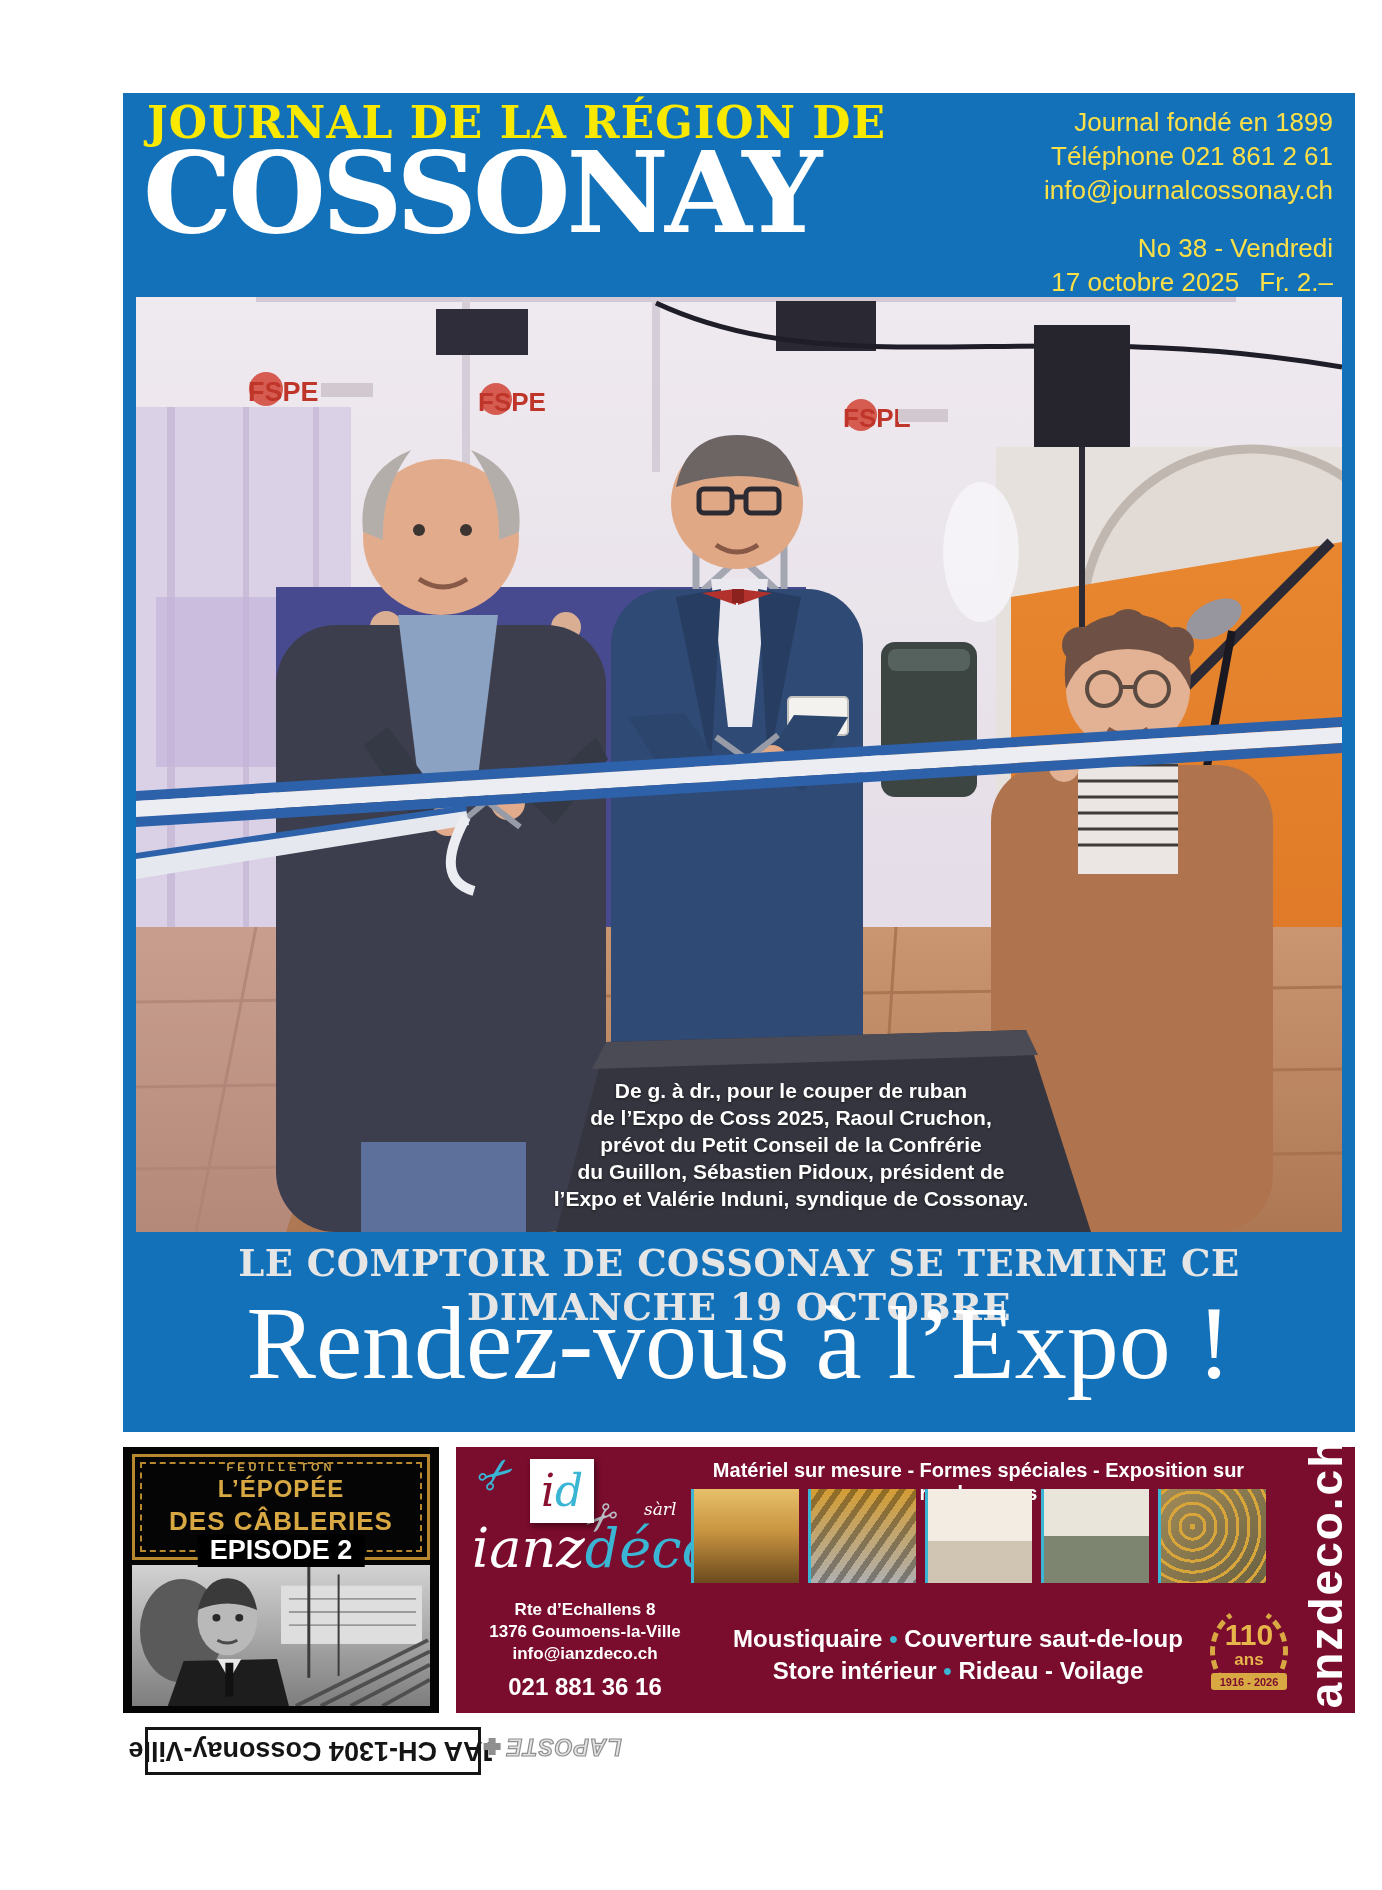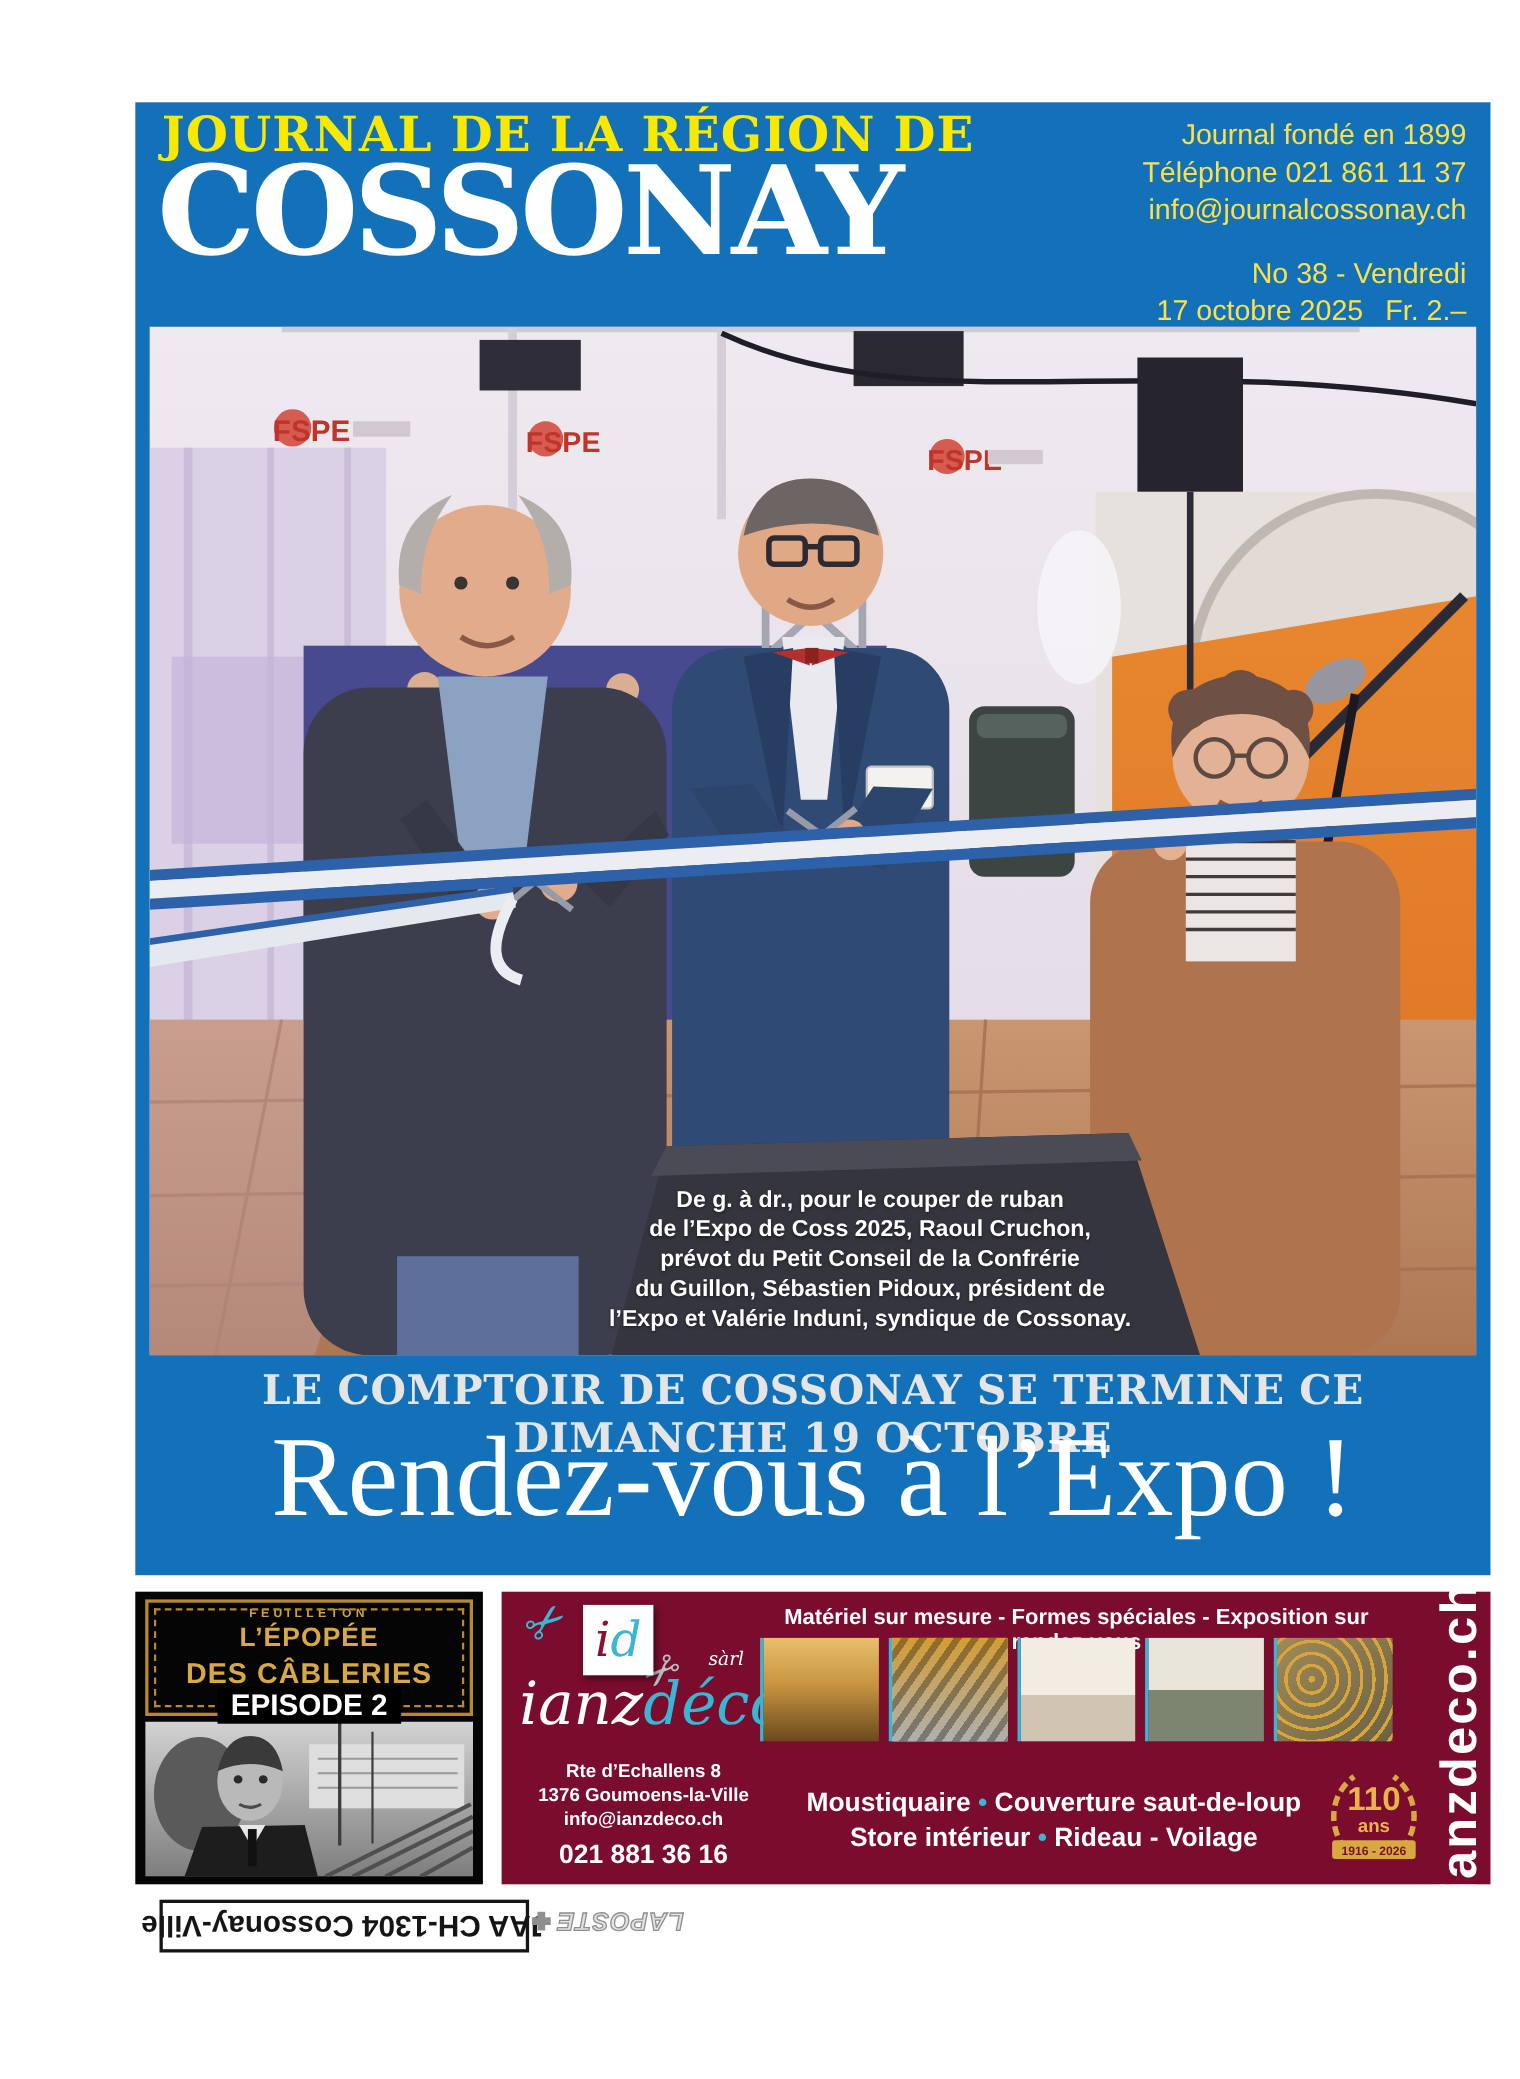--- a/index.html
+++ b/index.html
@@ -103,21 +103,21 @@
 
 <div class="page">
 
   <div class="blue-panel">
 
     <div class="mast-kicker">JOURNAL DE LA RÉGION DE</div>
     <div class="mast-title">COSSONAY</div>
 
     <div class="mast-info">
       <div>Journal fondé en 1899</div>
-      <div>Téléphone 021 861 11 37</div>
+      <div>Téléphone 021 861 2 61</div>
       <div>info@journalcossonay.ch</div>
       <div class="gap"></div>
       <div>No 38 - Vendredi</div>
       <div class="date-row">
         <span>17 octobre 2025</span>
         <span>Fr. 2.–</span>
       </div>
     </div>
 
     <div class="photo-frame">

